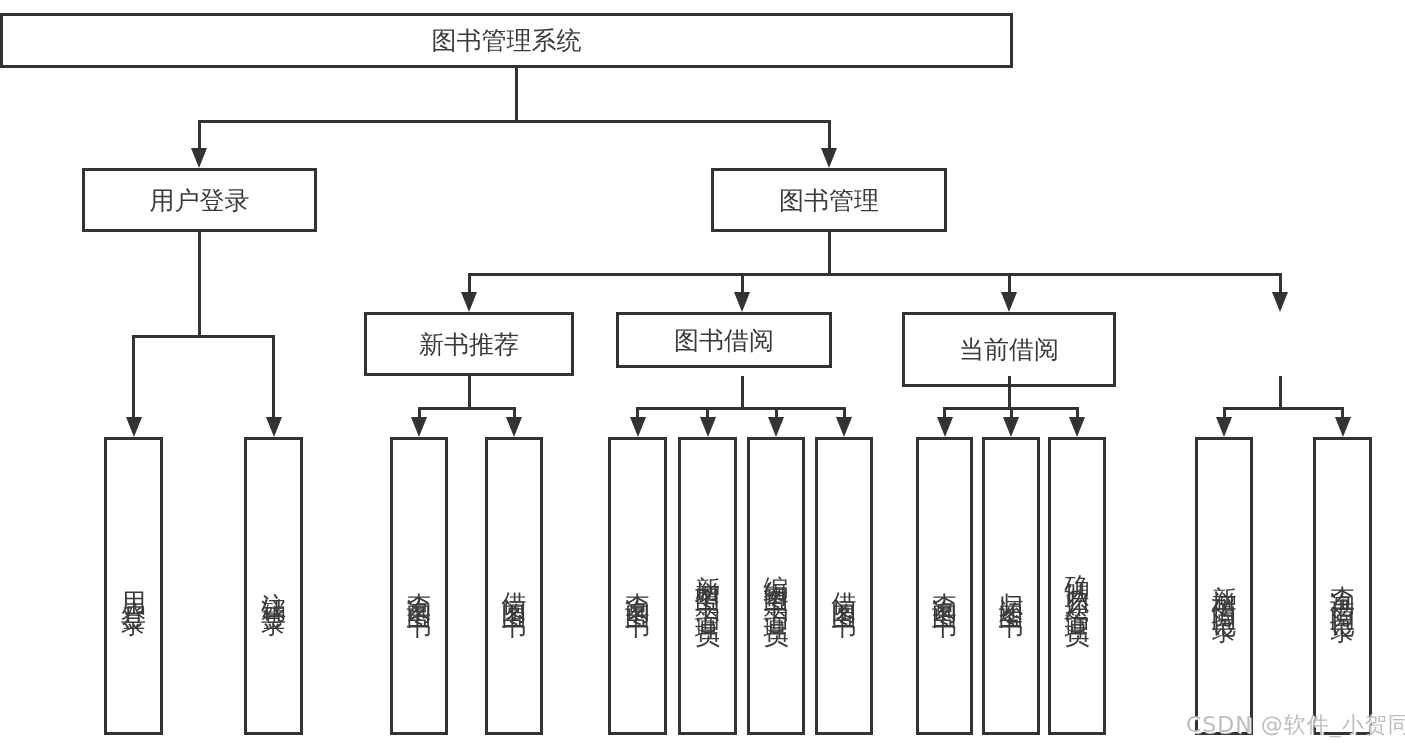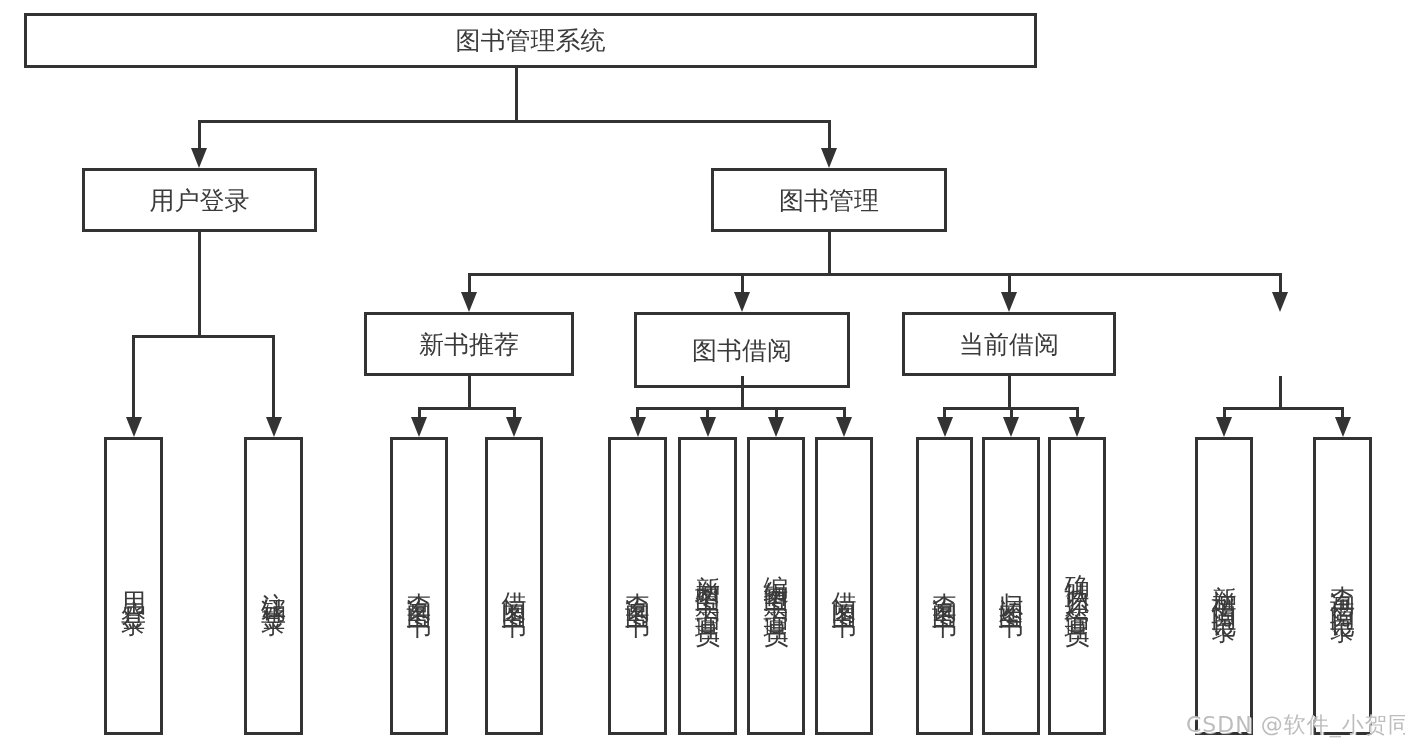--- a/index.html
+++ b/index.html
@@ -30,28 +30,28 @@
     color:var(--watermark,#bdbdbd);
     text-shadow:1px 1px 0 #ffffff, 2px 2px 1px rgba(255,255,255,.8);
     z-index:5;
   }
 </style>
 </head>
 <body>
 
 <div class="stage">
 
-  <div class="box hbox" style="left:24px;top:13px;width:1013px;height:55px">图书管理系统</div>
+  <div class="box hbox" style="left:0;top:13px;width:1013px;height:55px">图书管理系统</div>
 
   <div class="box hbox" style="left:82px;top:168px;width:235px;height:64px">用户登录</div>
   <div class="box hbox" style="left:711px;top:168px;width:236px;height:64px">图书管理</div>
 
   <div class="box hbox" style="left:364px;top:312px;width:210px;height:64px">新书推荐</div>
-  <div class="box hbox" style="left:634px;top:312px;width:216px;height:76px">图书借阅</div>
-  <div class="box hbox" style="left:902px;top:312px;width:214px;height:64px">当前借阅</div>
+  <div class="box hbox" style="left:616px;top:312px;width:216px;height:56px">图书借阅</div>
+  <div class="box hbox" style="left:902px;top:312px;width:214px;height:75px">当前借阅</div>
 
   <div class="box vbox" style="left:104px;top:437px;width:59px;height:298px">用户登录</div>
   <div class="box vbox" style="left:244px;top:437px;width:59px;height:298px">注销登录</div>
 
   <div class="box vbox" style="left:390px;top:437px;width:58px;height:298px">查询图书</div>
   <div class="box vbox" style="left:485px;top:437px;width:58px;height:298px">借阅图书</div>
 
   <div class="box vbox" style="left:608px;top:437px;width:59px;height:298px">查询图书</div>
   <div class="box vbox" style="left:678px;top:437px;width:59px;height:298px">新增图书（管理员）</div>
   <div class="box vbox" style="left:747px;top:437px;width:58px;height:298px">编辑图书（管理员）</div>

